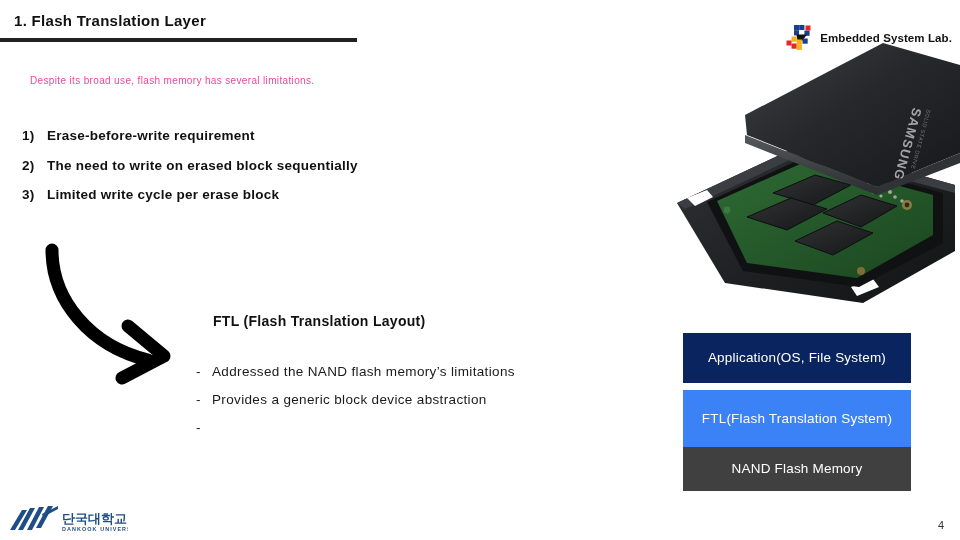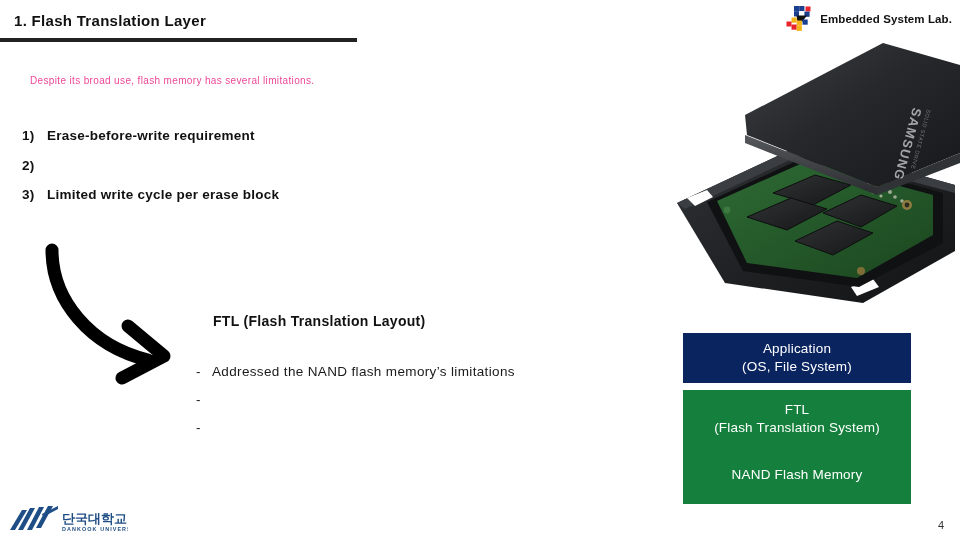--- a/index.html
+++ b/index.html
@@ -25,21 +25,21 @@
   #title-rule {
     position:absolute;
     left:0px; top:38px;
     width:357px; height:4px;
     background:#222222;
   }
 
   
   #lab-brand {
     position:absolute;
-    right:8px; top:5px;
+    right:8px; top:24px;
     display:flex;
     align-items:center;
     gap:7px;
   }
   #lab-logo { width:30px; height:28px; display:block; }
   #lab-name {
     font-size:11.5px;
     font-weight:bold;
     color:#111;
     white-space:nowrap;
@@ -107,32 +107,32 @@
     gap:9px;
   }
   .dash-marker { flex:0 0 7px; }
 
   
   .layer-box {
     position:absolute;
     left:683px;
     width:228px;
     display:flex;
-    flex-direction:column;
+    flex-direction:row;
     align-items:center;
     justify-content:center;
     color:#ffffff;
     font-size:13.5px;
     line-height:1.35;
     text-align:center;
     letter-spacing:0.2px;
   }
   #layer-application { top:333px; height:50px; background:#0a2460; }
-  #layer-ftl         { top:390px; height:58px; background:#15803d; }
-  #layer-nand        { top:447px; height:57px; background:#15803d; }
+  #layer-ftl         { top:390px; height:58px; background:#3b82f6; }
+  #layer-nand        { top:447px; height:44px; background:#404040; }
 
   
   #ssd-photo {
     position:absolute;
     left:655px; top:35px;
     width:305px; height:290px;
   }
 
   
   #university-logo {
@@ -175,20 +175,21 @@
 
 <div id="intro-line">Despite its broad use, flash memory has several limitations.</div>
 
 <ul id="limitations-list">
   <li>
     <span class="li-marker">1)</span>
     <span>Erase-before-write requirement</span>
   </li>
   <li>
     <span class="li-marker">2)</span>
+    <span>The need to write on erased block sequentially</span>
   </li>
   <li>
     <span class="li-marker">3)</span>
     <span>Limited write cycle per erase block</span>
   </li>
 </ul>
 
 <svg id="curved-arrow" viewBox="0 0 190 160">
   <path d="M 30 12 C 30 62, 68 108, 126 122" stroke="#000000" stroke-width="13" fill="none" stroke-linecap="round"></path>
   <path d="M 106 88 L 142 118 L 100 140" stroke="#000000" stroke-width="13" fill="none" stroke-linecap="round" stroke-linejoin="round"></path>
@@ -196,20 +197,21 @@
 
 <div id="ftl-heading">FTL (Flash Translation Layout)</div>
 
 <ul id="ftl-points">
   <li>
     <span class="dash-marker">-</span>
     <span>Addressed the NAND flash memory’s limitations</span>
   </li>
   <li>
     <span class="dash-marker">-</span>
+    <span>Provides a generic block device abstraction</span>
   </li>
   <li>
     <span class="dash-marker">-</span>
   </li>
 </ul>
 
 <div id="layer-application" class="layer-box">
   <span>Application</span>
   <span>(OS, File System)</span>
 </div>

